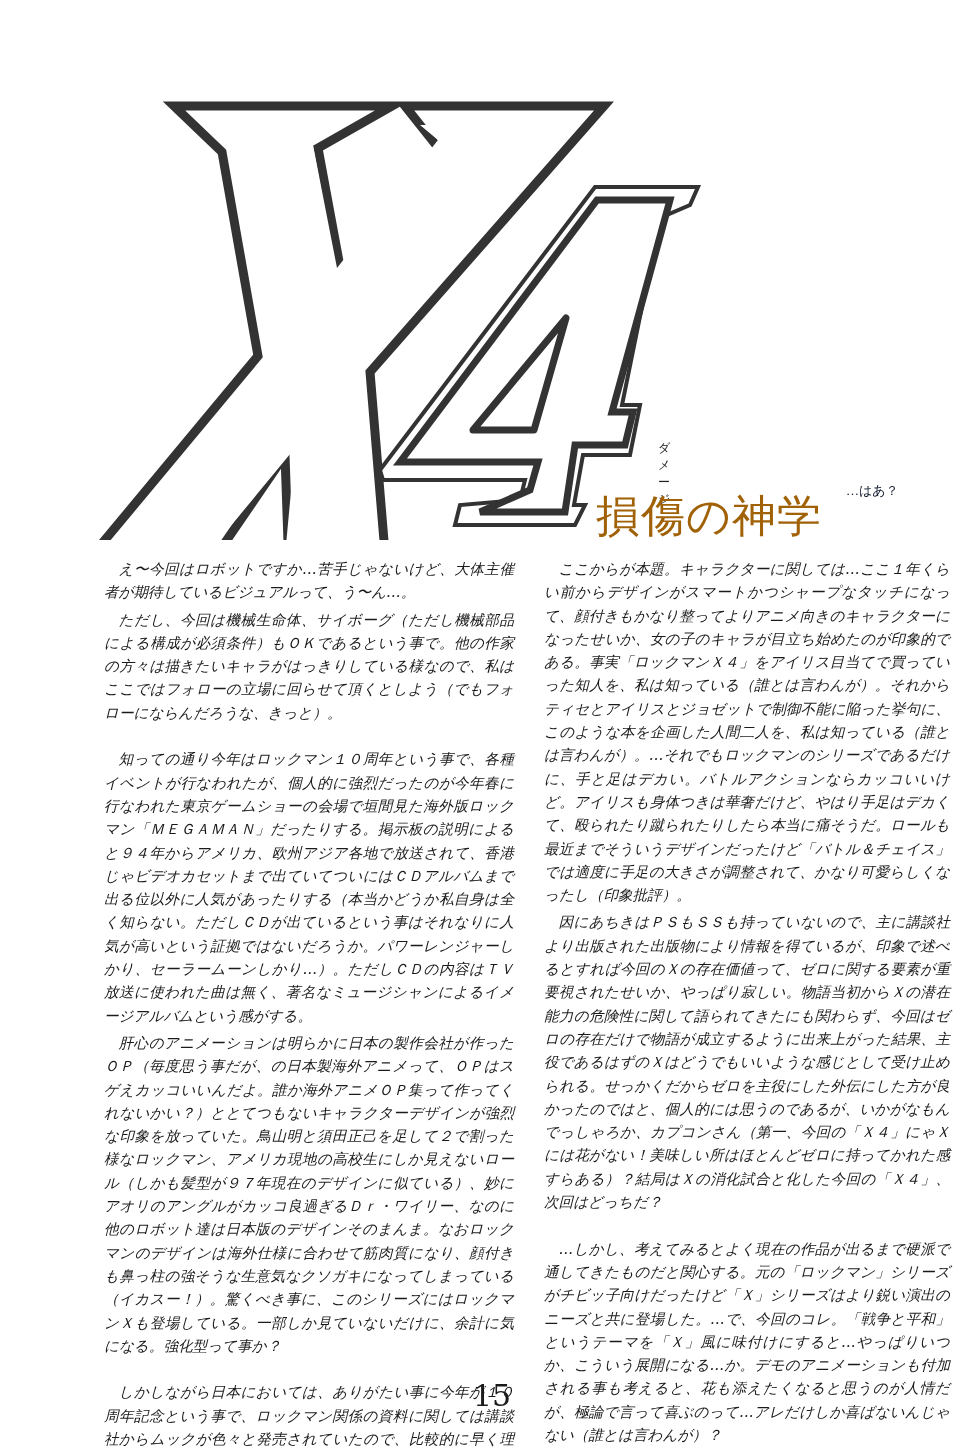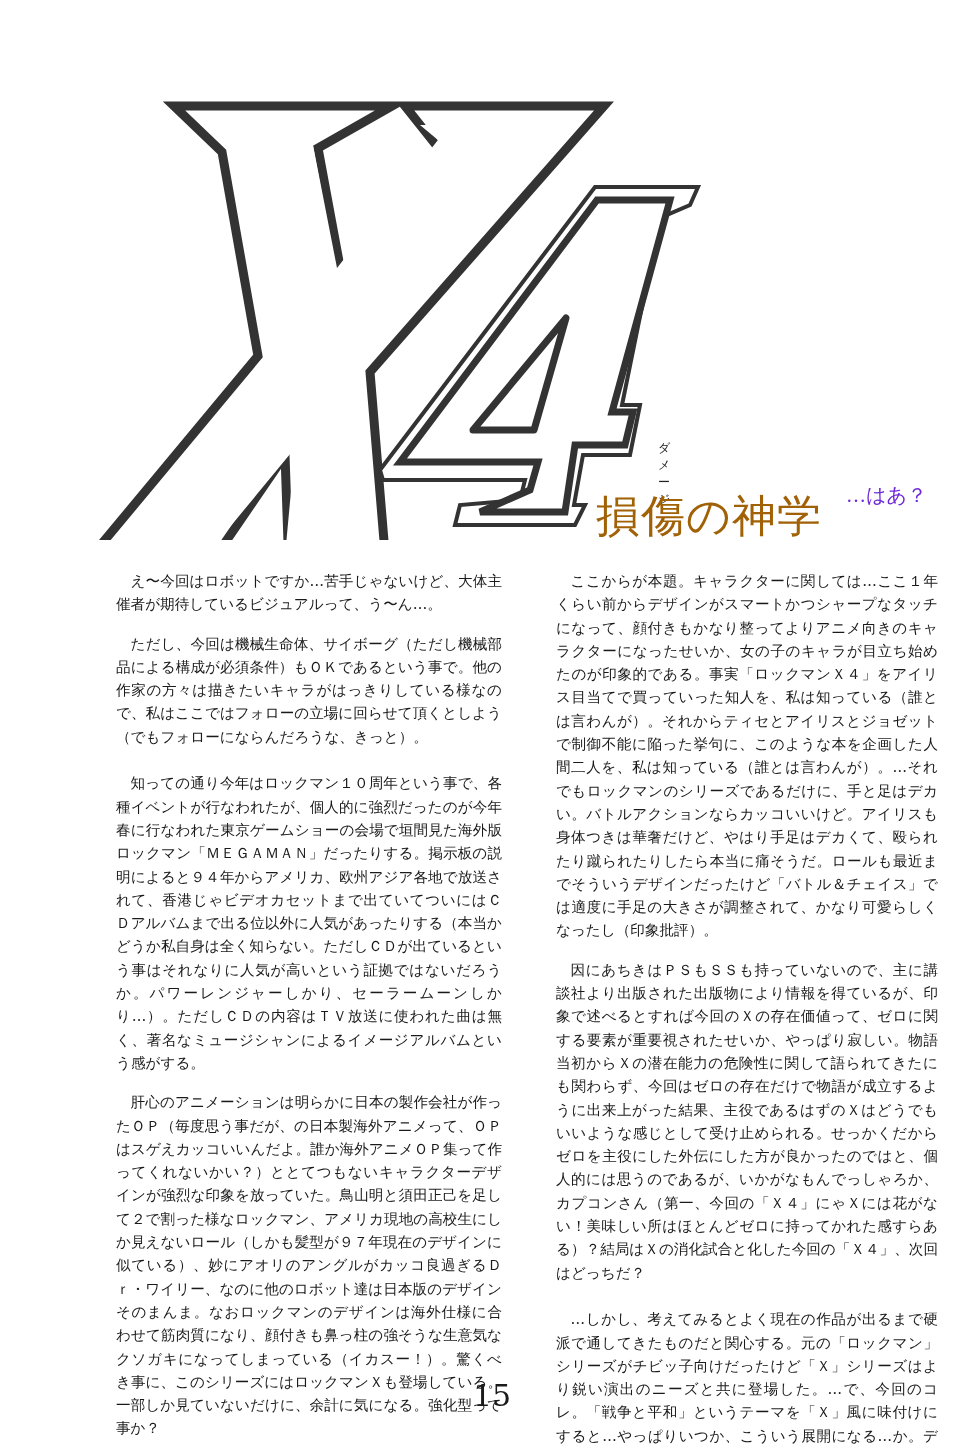--- a/index.html
+++ b/index.html
@@ -4,27 +4,27 @@
 <style>
   html, body { margin: 0; padding: 0; background: #ffffff; }
   body { width: 980px; height: 1449px; position: relative; overflow: hidden;
          font-family: "DejaVu Serif", "Liberation Serif", serif; color: #1a1a1a; }
   .logo { position: absolute; left: 0; top: 0; width: 980px; height: 540px; }
   .title-block { position: absolute; left: 596px; top: 440px; }
   .ruby { position: absolute; left: 62px; top: 0; font-size: 12px; letter-spacing: 1px;
           font-family: Liberation Sans, sans-serif; color: #222; }
   .title { position: absolute; left: 0; top: 18px; font-size: 44px; white-space: nowrap;
            font-family: "DejaVu Sans", sans-serif; font-weight: normal; color: #a16207; letter-spacing: 1px; }
-  .subtitle { position: absolute; left: 250px; top: 42px; font-size: 20px; white-space: nowrap;
-              font-family: Liberation Serif, serif; color: #6d28d9; }
+  .subtitle { position: absolute; left: 250px; top: 42px; font-size: 13px; white-space: nowrap;
+              font-family: Liberation Serif, serif; color: #0f172a; }
   .col { position: absolute; top: 553px; width: 418px; font-size: 14.6px; line-height: 23.3px;
          text-align: justify; word-break: break-all; }
   .col.left { left: 100px; }
   .col.right { left: 540px; width: 414px; }
-  .col p { margin: 16px; text-indent: 1em; }
+  .col p { margin: 4px; text-indent: 1em; font-style: italic; }
   .col p.gap { margin-top: 23.3px; }
   .page-number { position: absolute; left: 473px; top: 1378px; font-size: 30px; font-weight: normal;
                  font-family: "DejaVu Serif", serif; text-align: center; }
 </style>
 </head>
 <body>
 
 <svg class="logo" viewBox="0 0 980 540" xmlns="http://www.w3.org/2000/svg">
   <g>
 

